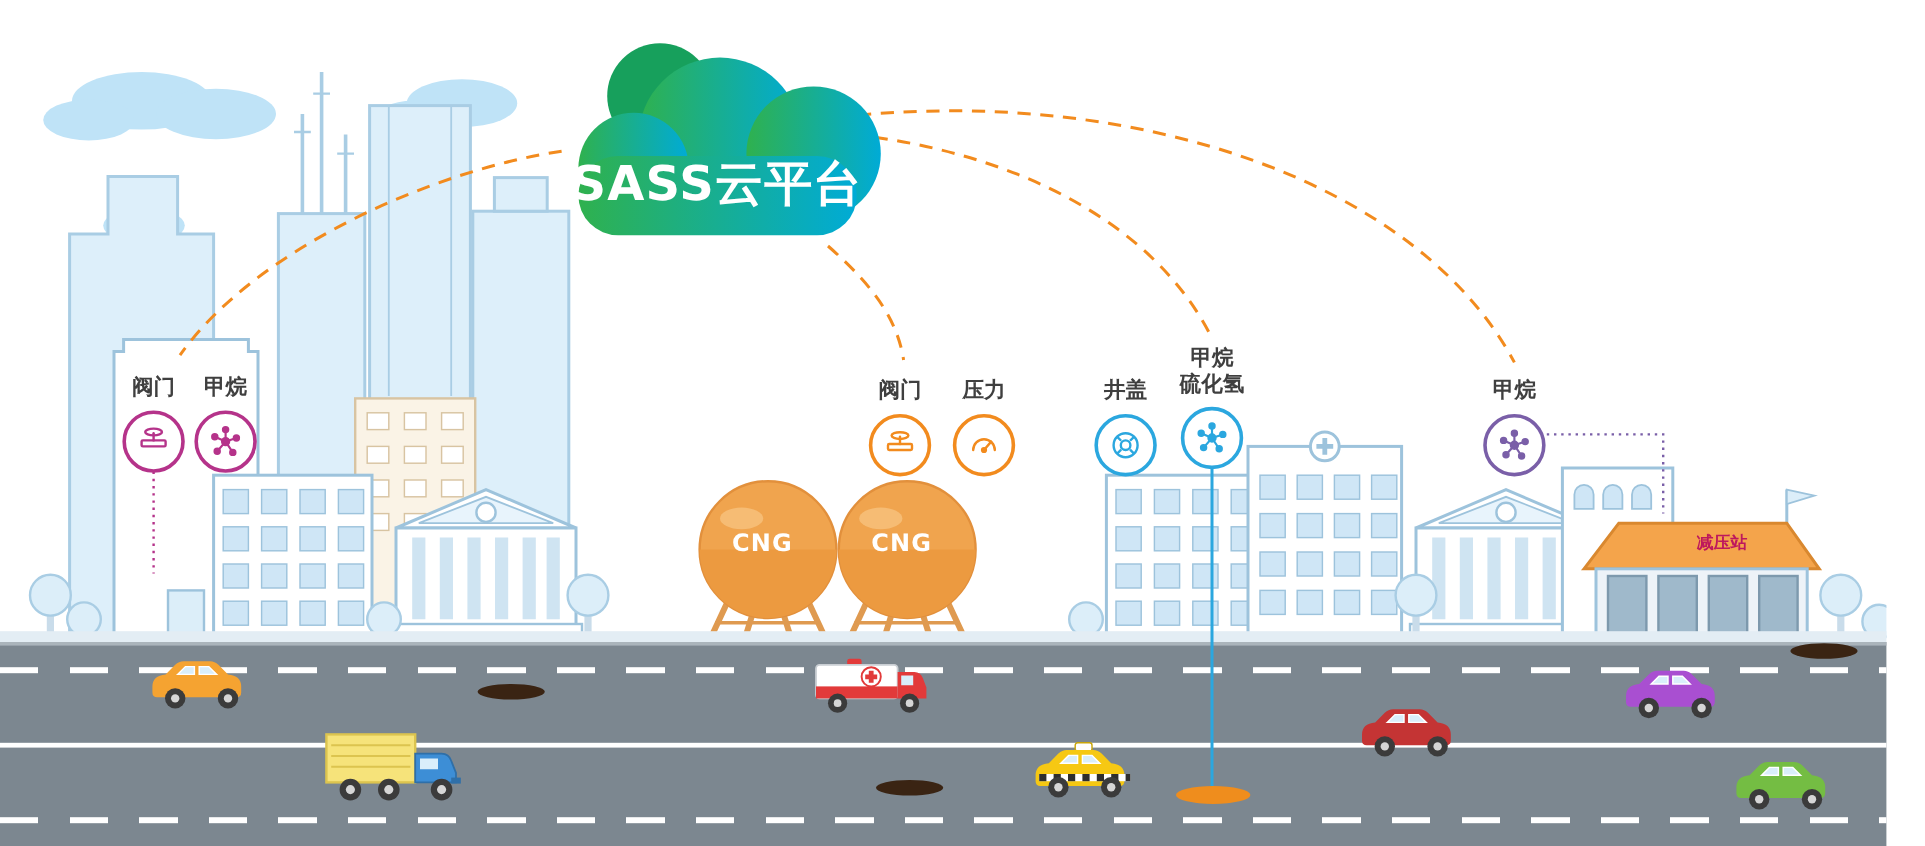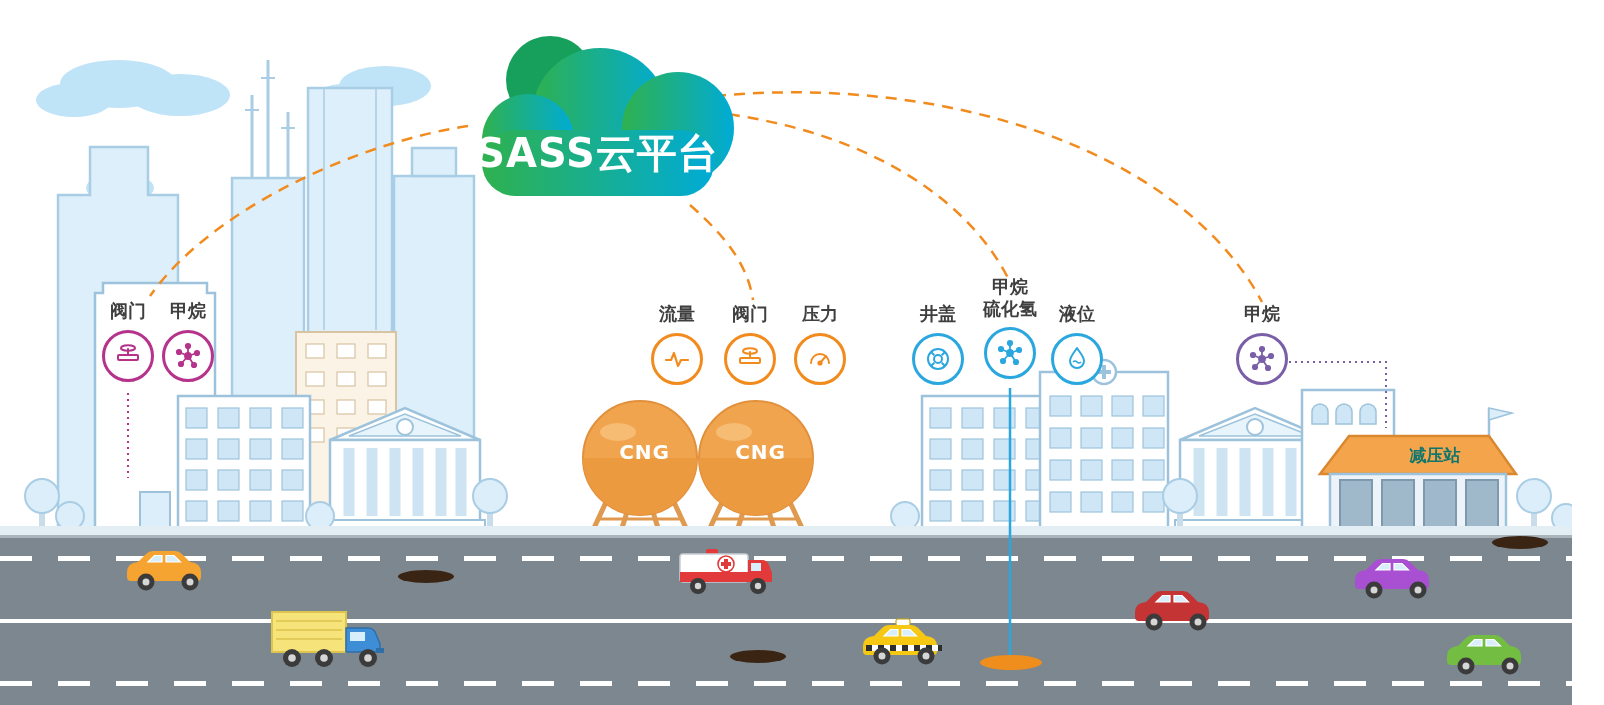--- a/index.html
+++ b/index.html
@@ -16,31 +16,31 @@
   .lane-solid{position:absolute;left:0;width:100%;height:4px;background:#fff;}
 
   .manhole{position:absolute;border-radius:50%;z-index:2;}
 
   
   .cloud-wrap{position:absolute;left:450px;top:28px;width:295px;height:185px;z-index:5;}
   .cloud-label{position:absolute;left:0;top:98px;width:100%;text-align:center;color:#fff;
     font-size:40px;font-weight:bold;letter-spacing:1px;}
 
   
-  .sensor{position:absolute;width:72px;text-align:center;z-index:5;}
+  .sensor{position:absolute;width:72px;text-align:center;z-index:5;margin-top:12px;}
   .s-label{font-weight:bold;font-size:18px;color:#3f3f3f;line-height:1.2;margin-bottom:8px;white-space:nowrap;}
   .s-circle{width:52px;height:52px;border:3px solid var(--c);border-radius:50%;background:#fff;
     margin:0 auto;display:flex;align-items:center;justify-content:center;color:var(--c);box-sizing:border-box;}
   .s-circle svg{display:block}
 
   
-  .tank-label{position:absolute;width:60px;text-align:right;color:#fff;font-weight:bold;
+  .tank-label{position:absolute;width:60px;text-align:left;color:#fff;font-weight:bold;
     font-size:20px;z-index:2;letter-spacing:1px;}
-  .station-label{position:absolute;left:1390px;top:444px;width:90px;text-align:center;color:#0f766e;
-    font-weight:bold;font-size:17px;z-index:2;}
+  .station-label{position:absolute;left:1390px;top:444px;width:90px;text-align:center;color:#be185d;
+    font-weight:bold;font-size:14px;z-index:2;}
 
   .vehicle{position:absolute;z-index:4;}
 </style>
 </head>
 <body>
 
 <div id="scene">
 
   <svg class="layer z1" width="1604" height="705" viewBox="0 0 1604 705">
     <defs>
@@ -258,28 +258,20 @@
         <circle cx="15" cy="15" r="3" fill="currentColor"></circle>
           <circle cx="15" cy="5" r="2.2" fill="currentColor"></circle>
         <circle cx="24" cy="12" r="2.2" fill="currentColor"></circle>
           <circle cx="21" cy="24" r="2.2" fill="currentColor"></circle>
         <circle cx="8" cy="23" r="2.2" fill="currentColor"></circle>
           <circle cx="6" cy="11" r="2.2" fill="currentColor"></circle>
       </svg>
     </div>
   </div>
 
-  <div class="sensor" style="left:641px;top:303px;--c:#f28b1e">
-    <div class="s-label">流量</div>
-    <div class="s-circle">
-      <svg width="30" height="30" viewBox="0 0 30 30" fill="none" stroke="currentColor" stroke-width="2.2" stroke-linecap="round" stroke-linejoin="round">
-        <path d="M4 16 h5 l3 -7 4 13 3 -6 h7"></path>
-      </svg>
-    </div>
-  </div>
   <div class="sensor" style="left:714px;top:303px;--c:#f28b1e">
     <div class="s-label">阀门</div>
     <div class="s-circle">
       <svg width="30" height="30" viewBox="0 0 30 30" fill="none" stroke="currentColor" stroke-width="2" stroke-linecap="round">
         <rect x="5" y="14" width="20" height="5" rx="1"></rect>
           <path d="M15 14 V8"></path>
           <ellipse cx="15" cy="7" rx="7" ry="2.8"></ellipse>
       </svg>
     </div>
   </div>
@@ -311,29 +303,20 @@
     </div>
     <div class="s-circle">
       <svg width="30" height="30" viewBox="0 0 30 30" stroke="currentColor" stroke-width="1.8">
         <path d="M15 15 L15 5 M15 15 L24 12 M15 15 L21 24 M15 15 L8 23 M15 15 L6 11" fill="none"></path>
         <circle cx="15" cy="15" r="3" fill="currentColor"></circle>
           <circle cx="15" cy="5" r="2.2" fill="currentColor"></circle>
         <circle cx="24" cy="12" r="2.2" fill="currentColor"></circle>
           <circle cx="21" cy="24" r="2.2" fill="currentColor"></circle>
         <circle cx="8" cy="23" r="2.2" fill="currentColor"></circle>
           <circle cx="6" cy="11" r="2.2" fill="currentColor"></circle>
-      </svg>
-    </div>
-  </div>
-  <div class="sensor" style="left:1041px;top:303px;--c:#2ba7df">
-    <div class="s-label">液位</div>
-    <div class="s-circle">
-      <svg width="30" height="30" viewBox="0 0 30 30" fill="none" stroke="currentColor" stroke-width="2" stroke-linejoin="round">
-        <path d="M15 4 C11 10 8 13 8 17 a7 7 0 0 0 14 0 C22 13 19 10 15 4 z"></path>
-        <path d="M11 18 q2 -2 4 0 t4 0" stroke-width="1.6"></path>
       </svg>
     </div>
   </div>
 
   <div class="sensor" style="left:1226px;top:303px;--c:#7a5fa8">
     <div class="s-label">甲烷</div>
     <div class="s-circle">
       <svg width="30" height="30" viewBox="0 0 30 30" stroke="currentColor" stroke-width="1.8">
         <path d="M15 15 L15 5 M15 15 L24 12 M15 15 L21 24 M15 15 L8 23 M15 15 L6 11" fill="none"></path>
         <circle cx="15" cy="15" r="3" fill="currentColor"></circle>

